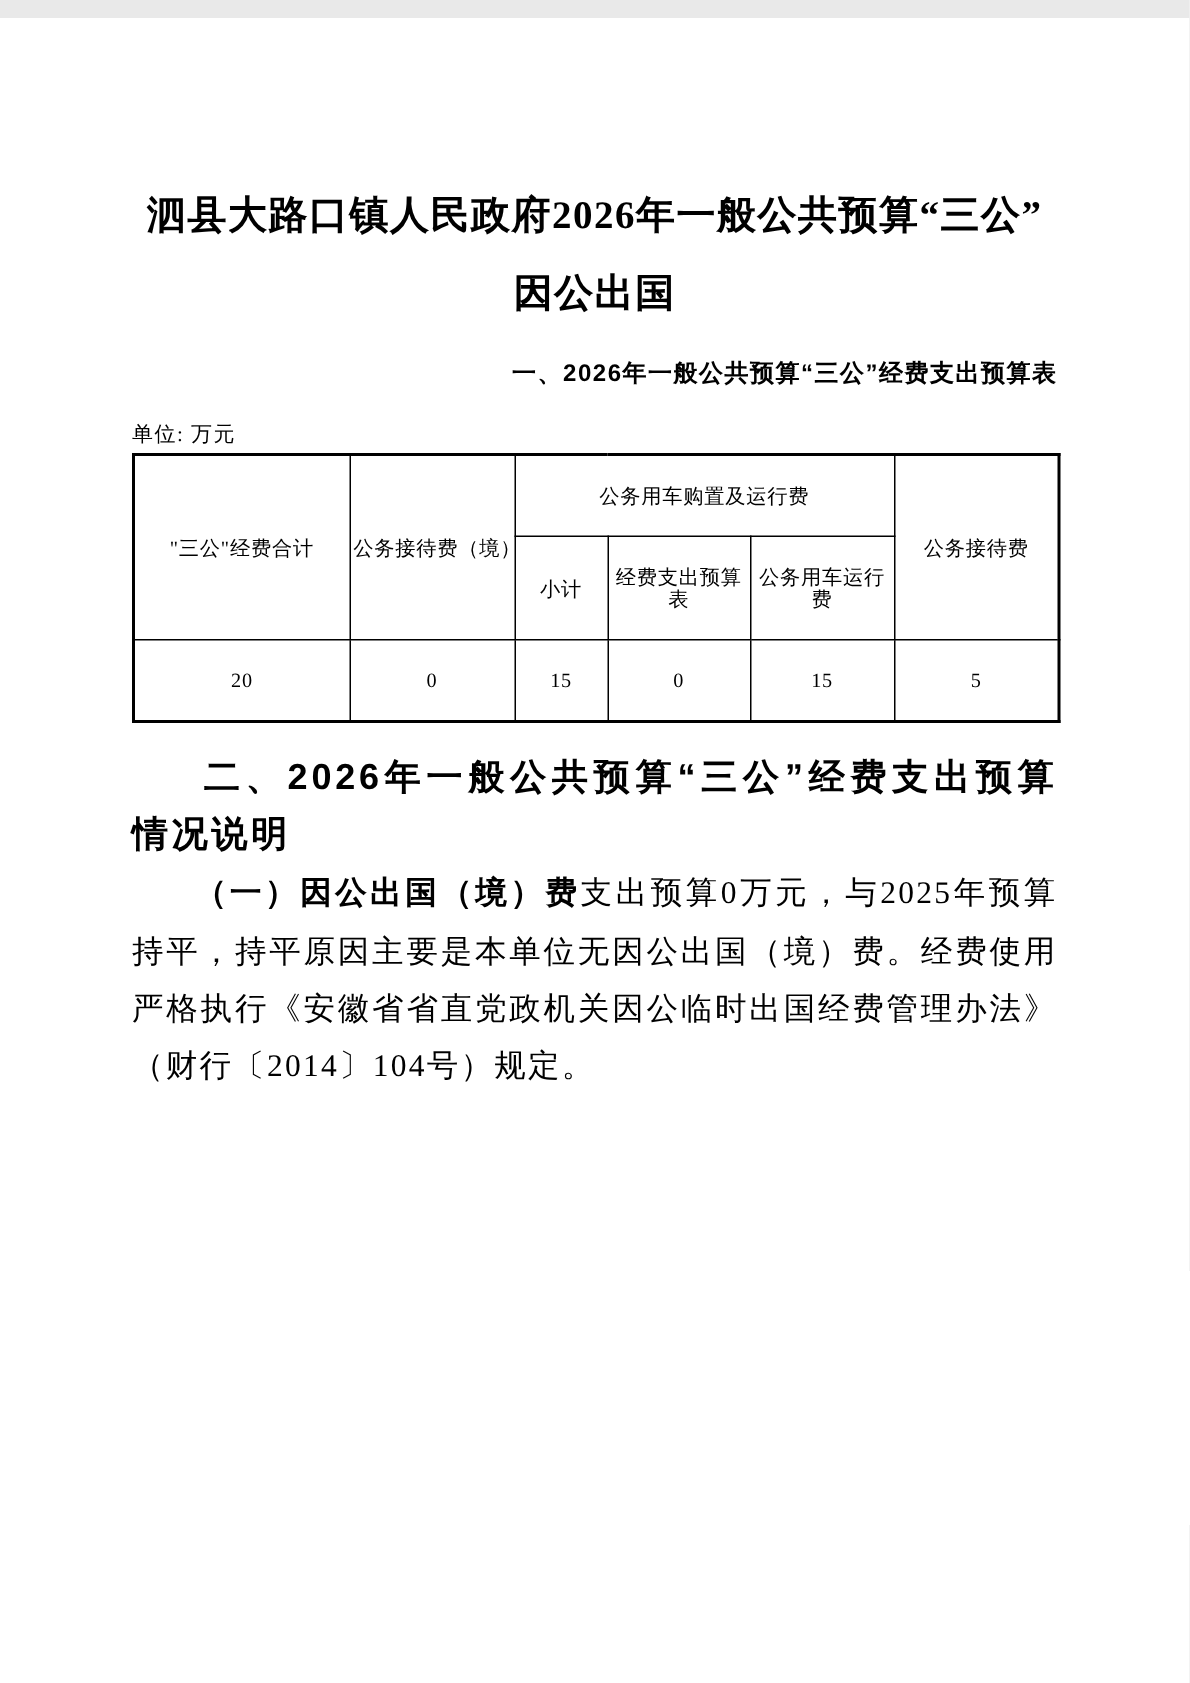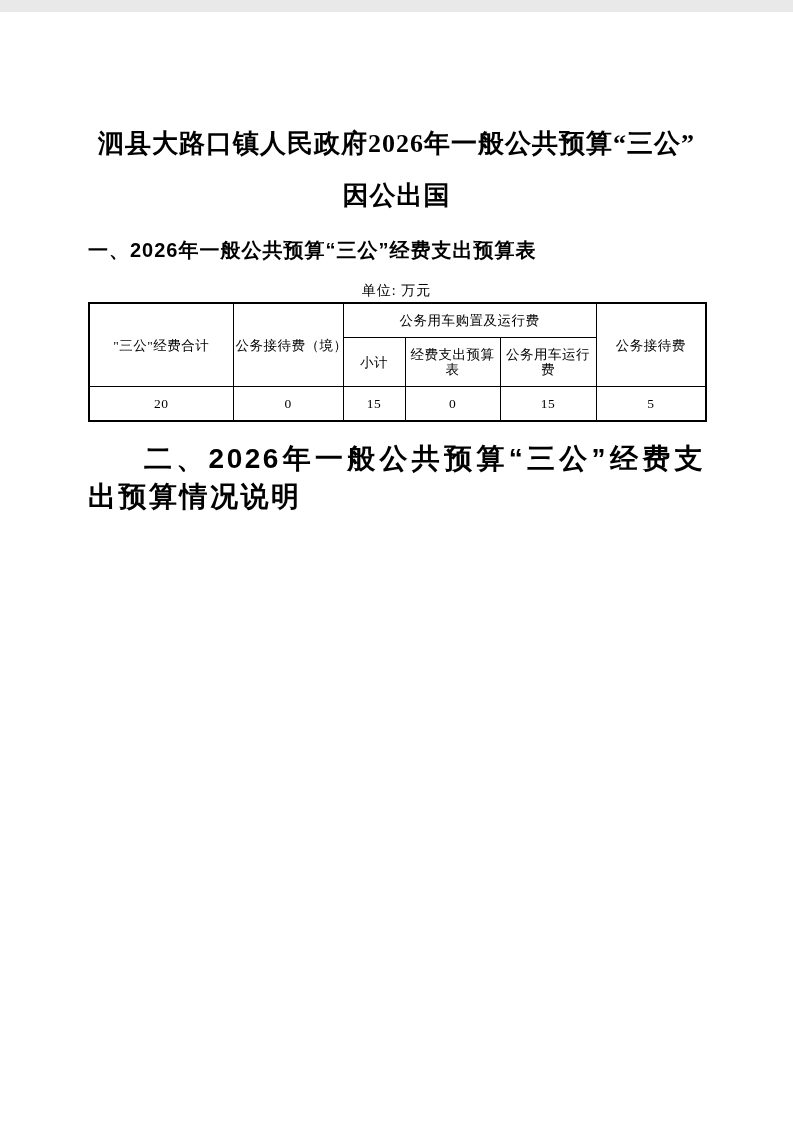--- a/index.html
+++ b/index.html
@@ -21,59 +21,59 @@
     font-family: "Liberation Serif", "DejaVu Serif", serif;
     font-weight: bold;
     font-size: 26px;
     line-height: 52px;
     text-align: center;
     letter-spacing: 1px;
   }
   .section-heading-1 {
     font-family: "Liberation Sans", "DejaVu Sans", sans-serif;
     font-weight: bold;
-    font-size: 20px;
+    font-size: 16px;
     line-height: 30px;
     margin-top: 13px;
-    text-align: left;
+    text-align: right;
     letter-spacing: 1px;
   }
   .unit-label {
     font-size: 14px;
     line-height: 18px;
     margin-top: 17px;
     margin-bottom: 2px;
-    text-align: center;
+    text-align: left;
     letter-spacing: 1px;
   }
   table.budget {
     width: 617px;
     table-layout: fixed;
     border-collapse: collapse;
     border: 2px solid #000;
   }
   table.budget th, table.budget td {
     border: 1px solid #000;
     font-weight: normal;
     font-size: 13.5px;
     line-height: 15px;
     text-align: center;
     vertical-align: middle;
-    padding: 9px 2px;
+    padding: 19px 2px;
     letter-spacing: 0.5px;
     overflow: hidden;
   }
   table.budget thead tr.group-row th { height: 21px; }
   table.budget thead tr.sub-row th { height: 30px; }
   table.budget tbody td { height: 17px; border-top: 1.5px solid #000; }
   th.nowrap { white-space: nowrap; }
   .section-heading-2 {
     font-family: "Liberation Sans", "DejaVu Sans", sans-serif;
     font-weight: bold;
-    font-size: 28px;
+    font-size: 24px;
     line-height: 38px;
     margin-top: 18px;
     text-align: justify;
     text-justify: inter-character;
     text-indent: 2em;
     letter-spacing: 2.5px;
   }
   p.body-para {
     font-size: 21px;
     line-height: 38px;
@@ -129,16 +129,17 @@
           <td>0</td>
           <td>15</td>
           <td>5</td>
         </tr>
       </tbody>
     </table>
 
     <h2 class="section-heading-2">二、2026年一般公共预算“三公”经费支出预算情况说明</h2>
 
 
+    <p class="body-para"><span class="lead">（一）因公出国（境）费</span><span>支出预算0万元，与2025年预算持平，持平原因主要是本单位无因公出国（境）费。经费使用严格执行《安徽省省直党政机关因公临时出国经费管理办法》（财行〔2014〕104号）规定。</span></p>
 
 
   </div>
 </div>
 
 </body></html>

